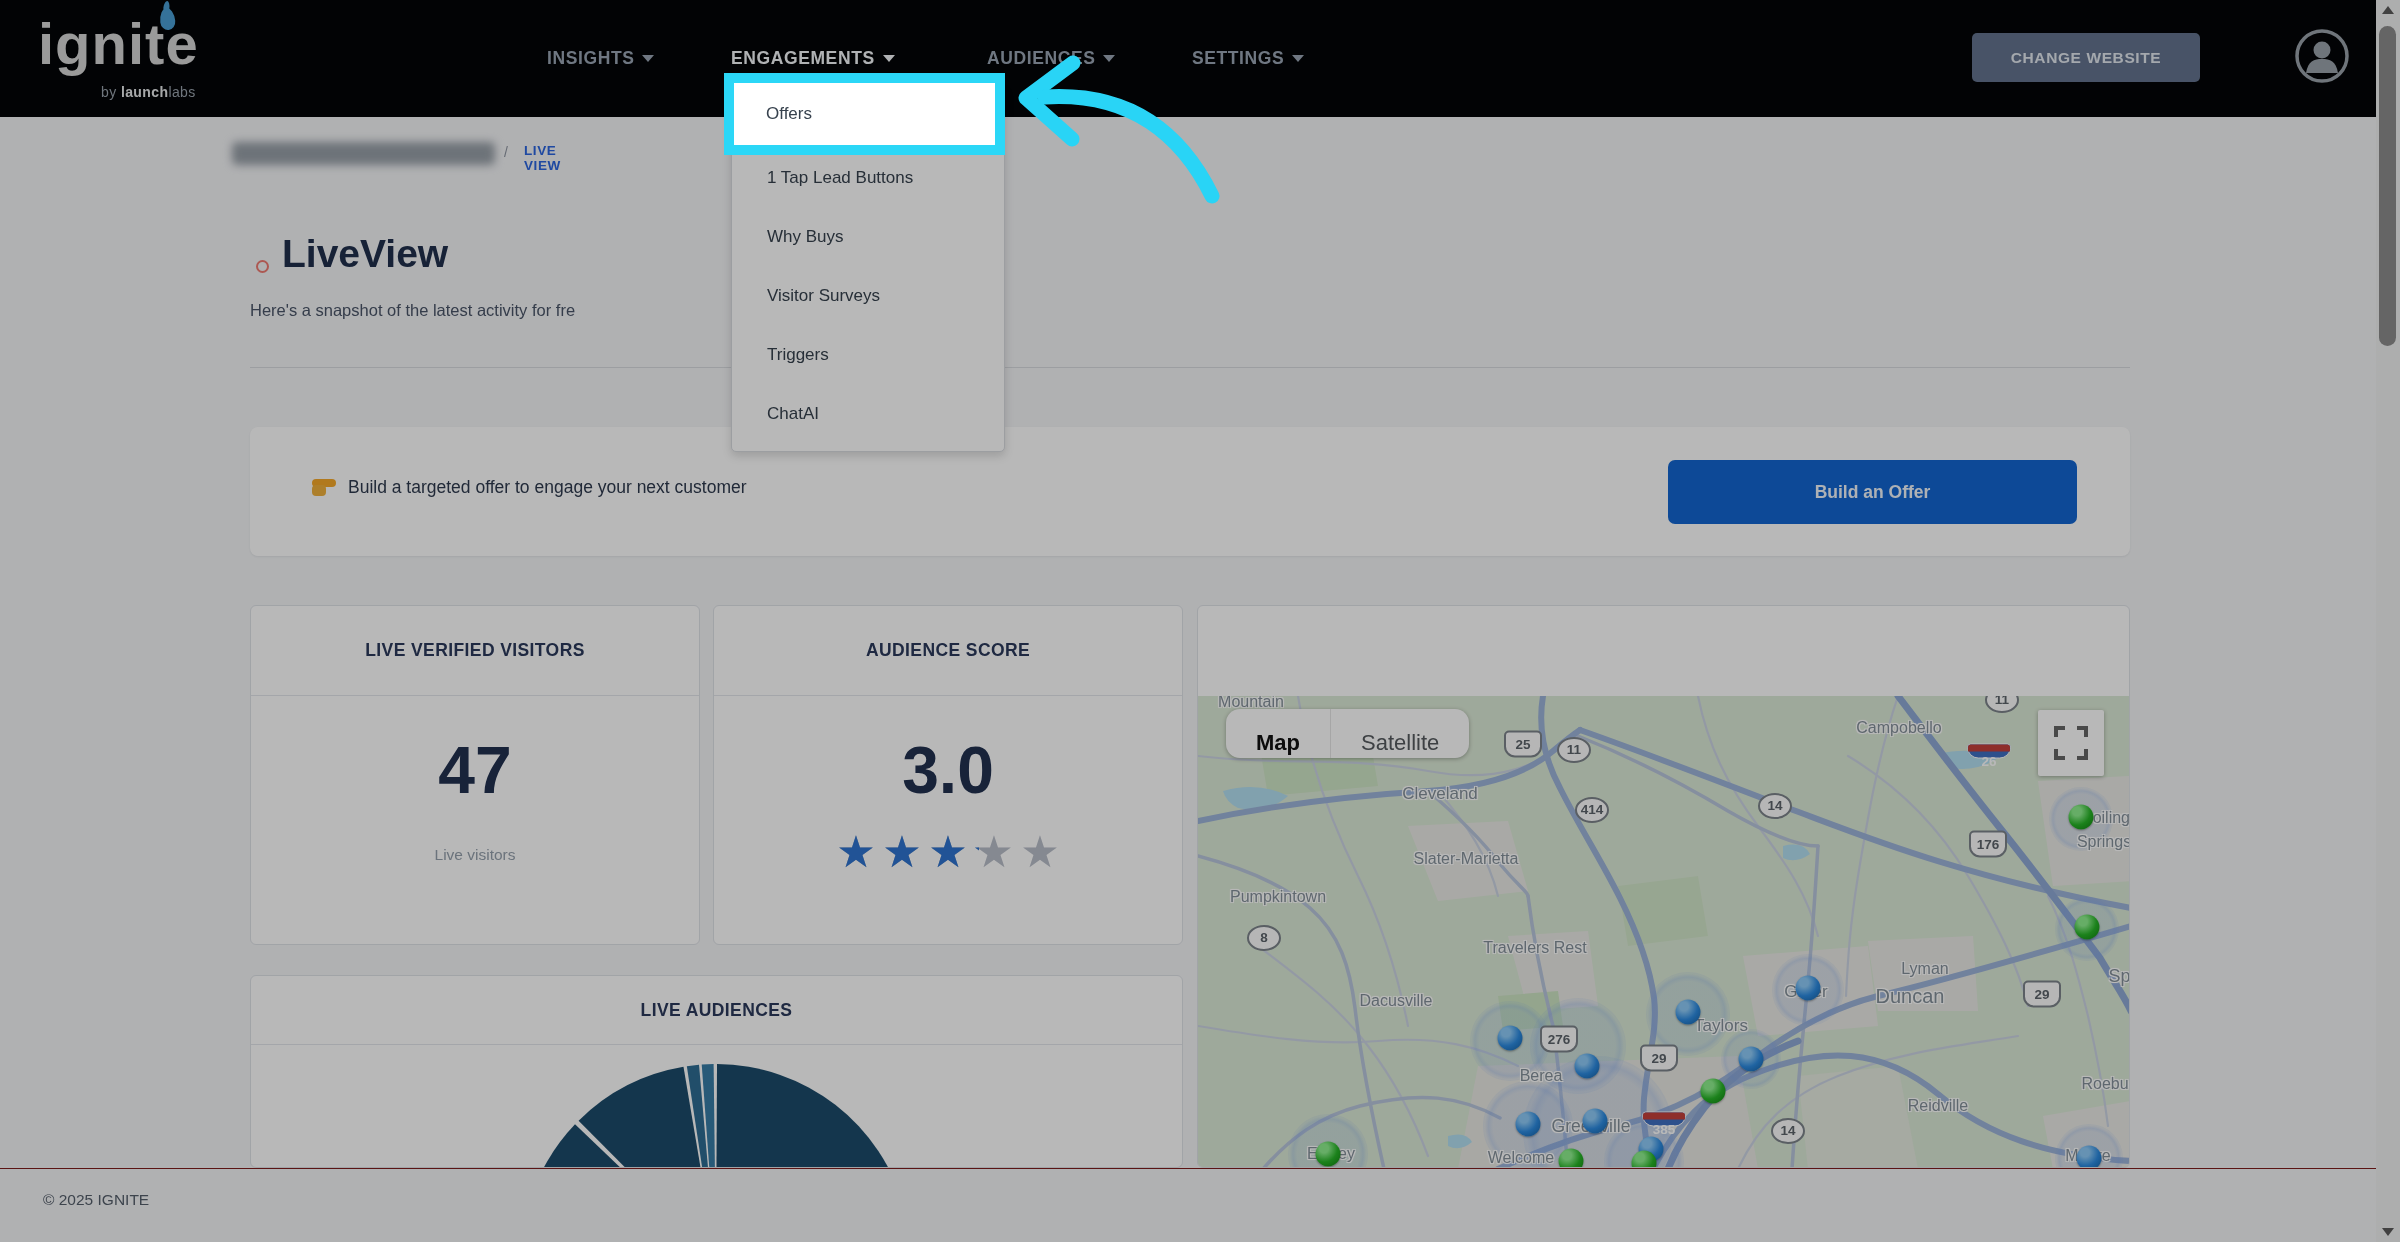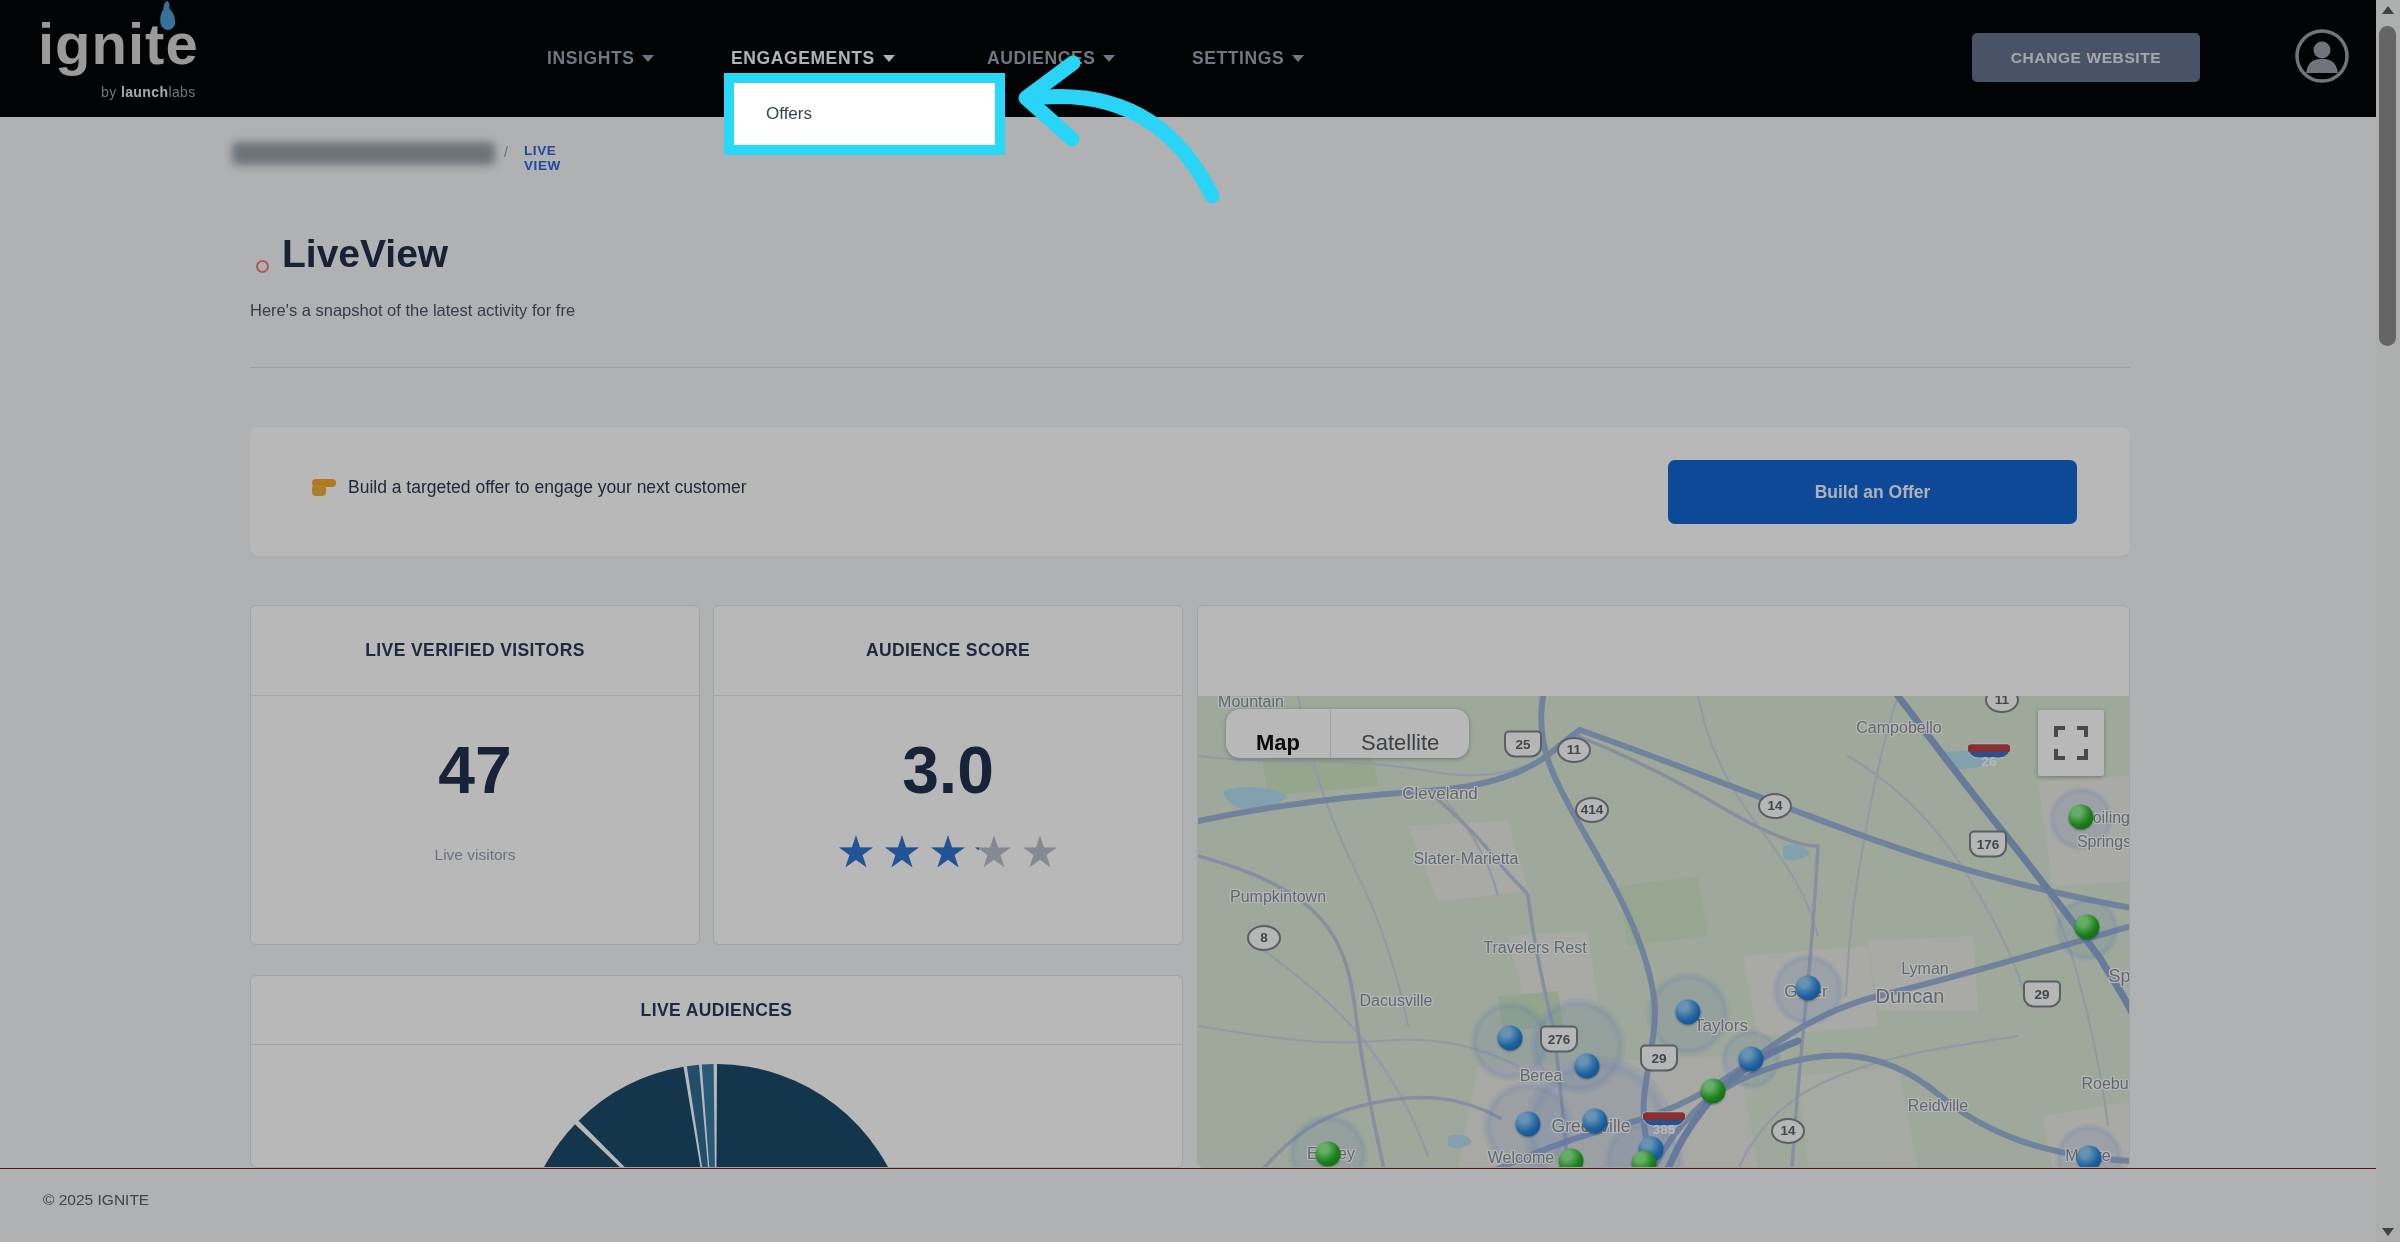--- a/index.html
+++ b/index.html
@@ -329,20 +329,28 @@
         <path d="M 465 283 L 435.8406080284767 90.19250569583386 A 195 195 0 0 1 448.0046301642067 88.74203387210963 Z" fill="#2f6d94"></path>
         <path d="M 465 283 L 450.71855156011185 88.52367694123066 A 195 195 0 0 1 462.6176848371268 88.01455291621187 Z" fill="#387da7"></path>
         <path d="M 465 283 L 466.02101294712685 88.0026730117518 A 195 195 0 0 1 562.5 451.8749537379655 Z" fill="#1d4c6b"></path>
       </svg>
   </div>
 
   <div class="footer">
     <div class="footer-text">© 2025 IGNITE</div>
   </div>
 
+  <div class="dropdown" id="dropdown">
+      <div class="dd-item">Offers</div>
+      <div class="dd-item">1 Tap Lead Buttons</div>
+      <div class="dd-item">Why Buys</div>
+      <div class="dd-item">Visitor Surveys</div>
+      <div class="dd-item">Triggers</div>
+      <div class="dd-item">ChatAI</div>
+    </div>
 
   <div class="sb-track">
     <div class="sb-arrow sb-up"></div>
     <div class="sb-thumb"></div>
     <div class="sb-arrow sb-down"></div>
   </div>
 
   <div class="dim"></div>
   <div class="hl-box">
     <span>Offers</span>

